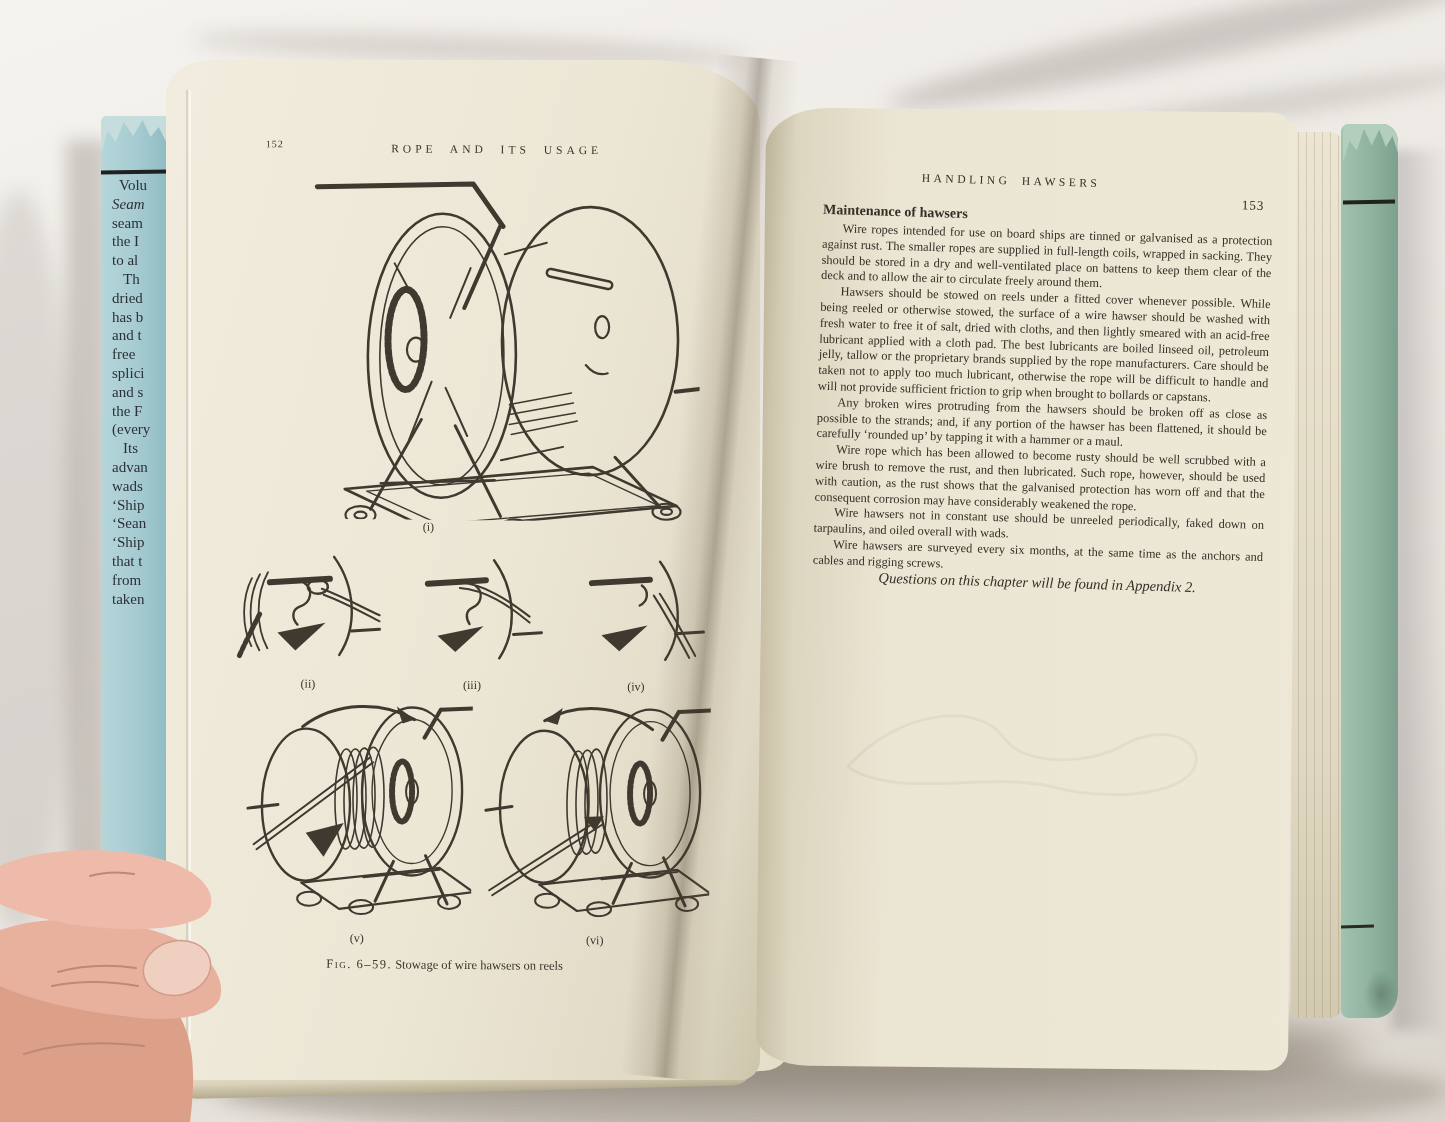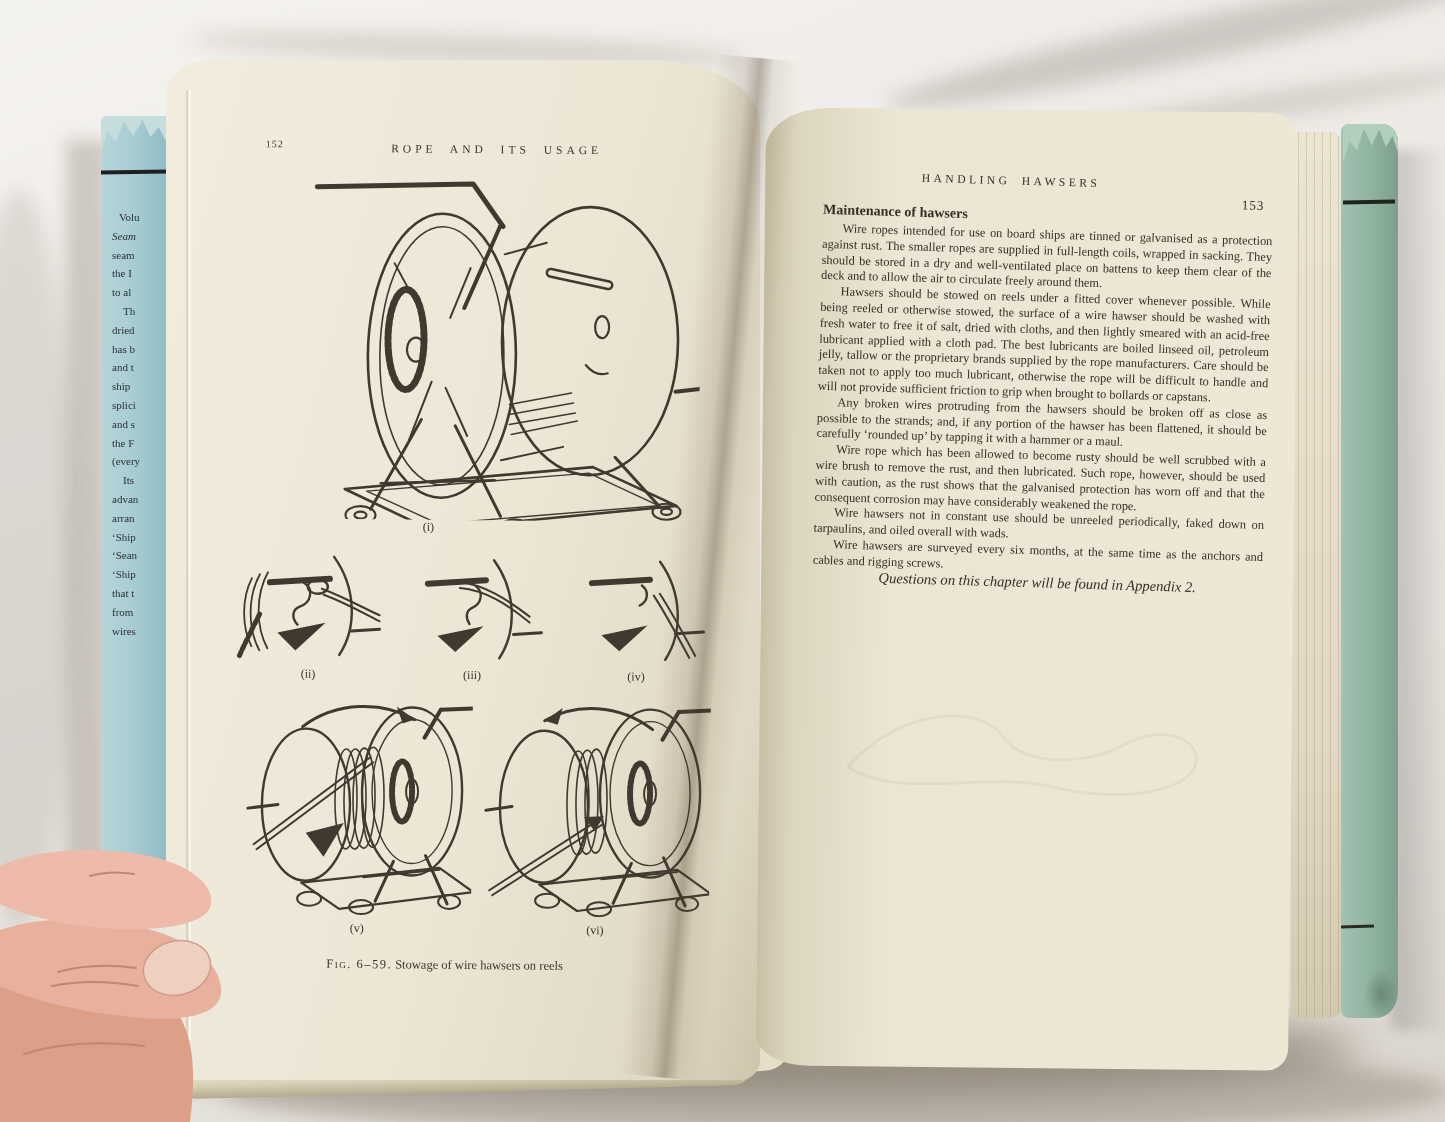--- a/index.html
+++ b/index.html
@@ -23,21 +23,21 @@
   .flap-shadow { position:absolute; top:140px; left:66px; width:42px; height:760px;
     background:rgba(118,108,98,.30); filter:blur(8px); }
 
   
   .flap { position:absolute; left:101px; top:116px; width:67px; height:792px;
     background:linear-gradient(to right,#b6d6d9 0%,#a5cbd1 55%,#90bbc3 100%);
     border-radius:6px 0 0 8px; overflow:hidden; }
   .flap-torn { position:absolute; top:0; left:0; right:0; height:50px; background:#c6dddd;
     clip-path:polygon(0 75%,10% 30%,22% 52%,34% 12%,48% 40%,62% 8%,74% 42%,86% 22%,100% 58%,100% 0,0 0); }
   .flap-rule { position:absolute; top:54px; left:0; right:0; height:4px; background:#1e2022; transform:rotate(-1deg); }
-  .flap-text { position:absolute; top:92px; left:11px; right:0; font-size:11px; line-height:18.8px;
+  .flap-text { position:absolute; top:60px; left:11px; right:0; font-size:15px; line-height:18.8px;
     color:#2c3036; white-space:nowrap; }
   .fl.it { font-style:italic; }
   .fl.ind { padding-left:11px;font-family:Liberation Serif, serif; }
   .fl.ind-sm { padding-left:7px; }
 
   
   .fore-edge { position:absolute; left:1291px; top:132px; width:52px; height:886px;
     background:
       repeating-linear-gradient(to right, rgba(120,105,75,0) 0 7px, rgba(120,105,75,.22) 7px 8px),
       linear-gradient(to bottom,#ece5d2,#e0d8c2 70%,#d2c9b0);
@@ -78,21 +78,21 @@
   .pl-content { position:absolute; inset:0; color:#3a342c; transform:rotate(.5deg); }
   .pl-pagenum { position:absolute; left:96px; top:80px; font-size:10px; letter-spacing:1px; }
   .pl-head { position:absolute; left:60px; right:0; top:83px; text-align:center;
     font-size:11.5px; letter-spacing:4px; word-spacing:7px; }
   .fig-main { position:absolute; left:96px; top:108px; }
   .lab { font-size:12px; color:#3a342c; text-align:center; }
   .lab-i { position:absolute; left:0; right:70px; top:460px; }
   .row-mid { position:absolute; left:68px; top:494px; width:476px; display:flex; gap:14px; }
   .row-bot { position:absolute; left:80px; top:634px; width:460px; display:flex; gap:10px; }
   .fig-cell { display:flex; flex-direction:column; align-items:center; }
-  .fig-cell .lab { margin-top:6px; }
+  .fig-cell .lab { margin-top:16px; }
   .pl-caption { position:absolute; left:0; right:30px; top:898px; text-align:center; font-size:12.5px; }
   .pl-caption .sc { font-variant:small-caps; letter-spacing:1.5px; }
 
   
   .pr-content { position:absolute; inset:0; color:#332e26; transform:rotate(1.1deg); transform-origin:60px 60px; }
   .pr-head { position:absolute; left:0; right:40px; top:61px; text-align:center;
     font-size:11.5px; letter-spacing:3.5px; word-spacing:5px; }
   .pr-pagenum { position:absolute; right:32px; top:77px; font-size:13px; letter-spacing:1px; }
   .pr-heading { position:absolute; left:59px; top:94px; font-size:14px; font-weight:bold; }
   .pr-body { position:absolute; left:59px; top:113px; width:450px;
@@ -124,34 +124,34 @@
     <div class="flap-text">
       <div class="fl ind-sm">Volu</div>
       <div class="fl it">Seam</div>
       <div class="fl">seam</div>
       <div class="fl">the I</div>
       <div class="fl">to al</div>
       <div class="fl ind">Th</div>
       <div class="fl">dried</div>
       <div class="fl">has b</div>
       <div class="fl">and t</div>
-      <div class="fl">ship</div>
+      <div class="fl">free</div>
       <div class="fl">splici</div>
       <div class="fl">and s</div>
       <div class="fl">the F</div>
       <div class="fl">(every</div>
       <div class="fl ind">Its</div>
       <div class="fl">advan</div>
-      <div class="fl">arran</div>
+      <div class="fl">wads</div>
       <div class="fl">‘Ship</div>
       <div class="fl">‘Sean</div>
       <div class="fl">‘Ship</div>
       <div class="fl">that t</div>
       <div class="fl">from</div>
-      <div class="fl">wires</div>
+      <div class="fl">taken</div>
     </div>
   </div>
 
   <div class="fore-edge"></div>
   <div class="cover-green">
     <div class="cover-torn"></div>
     <div class="cover-rule"></div>
     <div class="cover-mark"></div>
     <div class="cover-blotch"></div>
   </div>

